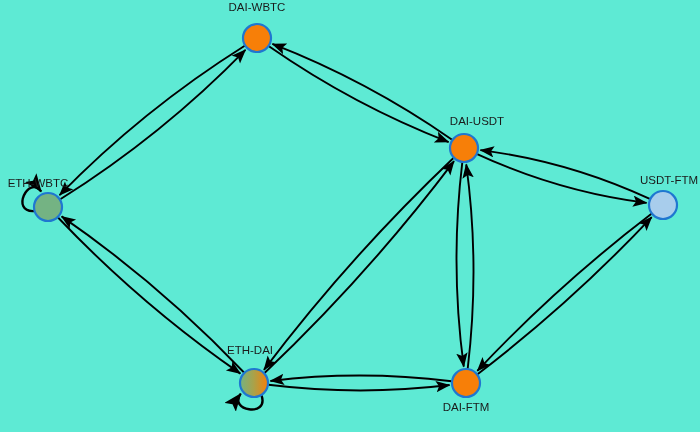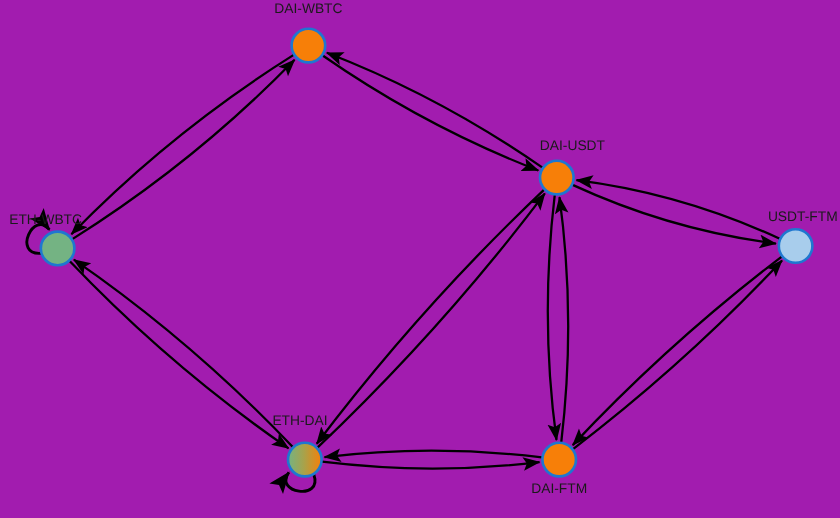--- a/index.html
+++ b/index.html
@@ -7,21 +7,21 @@
     padding: 0;
     background: #ffffff;
   }
   body {
     font-family: "Liberation Sans", sans-serif;
   }
   #graph-canvas {
     position: relative;
     width: 700px;
     height: 432px;
-    background: #a21caf;
+    background: #5eead4;
     overflow: hidden;
   }
   #graph-svg {
     position: absolute;
     left: 0;
     top: 0;
     width: 700px;
     height: 432px;
   }
   .edge-path {

